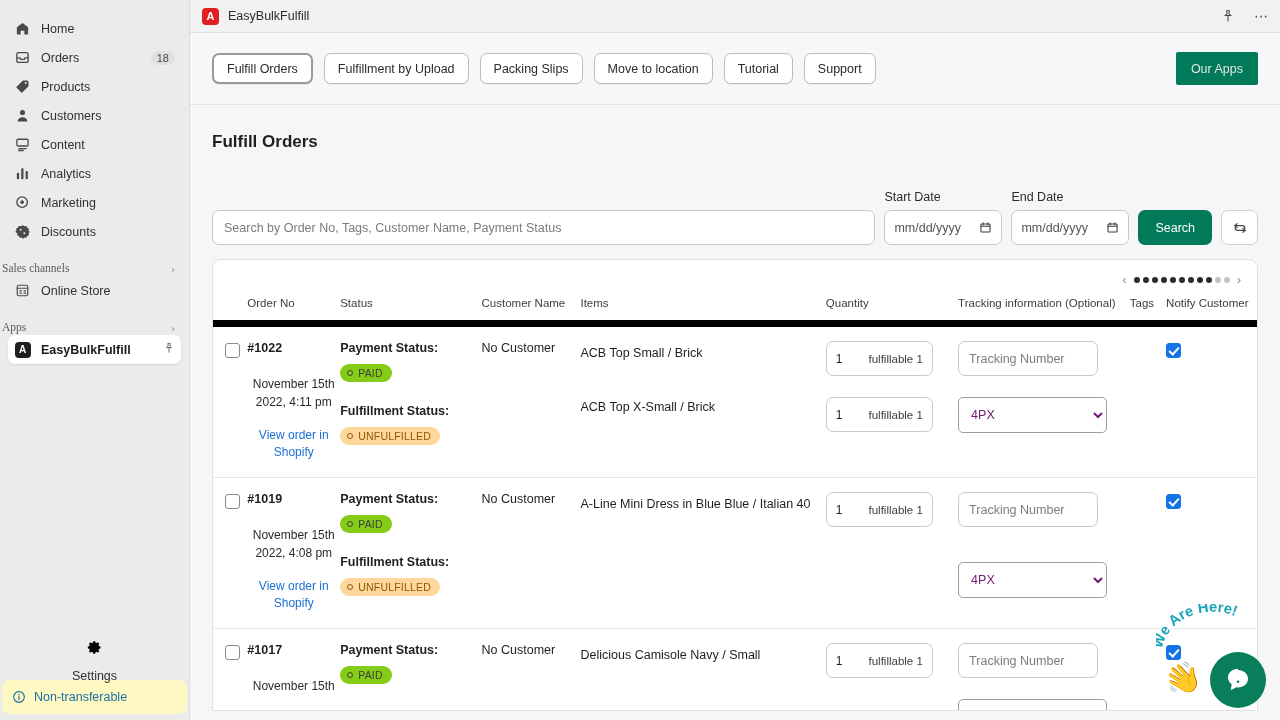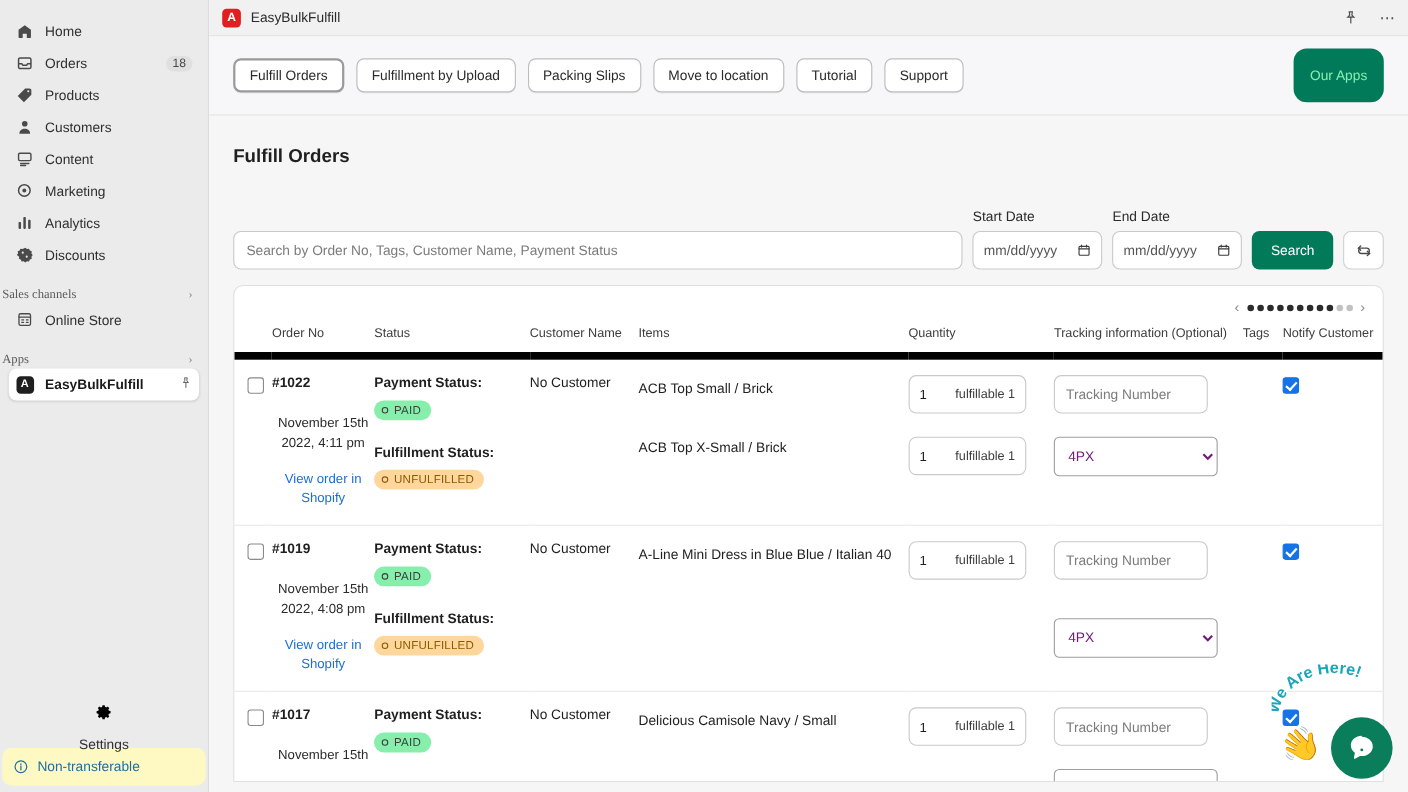--- a/index.html
+++ b/index.html
@@ -83,22 +83,22 @@
   .tbtn {
     height: 31px; padding: 0 13px; background:#fff;
     border: 1px solid #bdbdbd; border-radius: 7px;
     font-size: 12.5px; color:#2b2b2b; cursor:pointer;
     box-shadow: 0 1px 0 rgba(0,0,0,.06);
     display:flex; align-items:center; white-space:nowrap;
   }
   .tbtn.active { border: 2px solid #9a9a9a; font-weight: normal; }
   .appbar .spacer { flex: 1; }
   .green-btn {
-    height: 49px; padding: 0 15px; background:#017a5a; color:#86efac;
-    border:none; border-radius:12px; font-size:12.5px; cursor:pointer;
+    height: 33px; padding: 0 15px; background:#017a5a; color:#e5e5e5;
+    border:none; border-radius:2px; font-size:12.5px; cursor:pointer;
     display:flex; align-items:center;
   }
 
   .content { flex:1; overflow:hidden; padding: 0 22px; position:relative;}
   .page-title { font-size: 17px; color:#1f1f1f; margin: 27px 0 0 0; }
 
   .searchrow { display:flex; align-items:flex-end; gap: 9px; margin-top: 38px; }
   .search-input {
     flex: 1; height: 35px; border:1px solid #c9c9c9; border-radius:7px;
     background:#fff; font-size: 12.5px; color:#1f1f1f; padding: 0 11px;
@@ -166,21 +166,21 @@
   .ordno { font-size:12.5px; font-weight:bold; color:#1f1f1f; }
   .orddate { font-size:12px; color:#2b2b2b; text-align:center; margin-top: 20px; line-height: 18px; }
   .viewlink { font-size:12px; color:#1a6fd4; text-align:center; margin-top: 16px; line-height:17px; cursor:pointer;}
   .stlabel { font-size:12.5px; font-weight:bold; color:#1f1f1f; }
   .pill {
     display:inline-flex; align-items:center; gap:5px;
     border-radius: 11px; font-size: 10.5px; padding: 3px 9px 3px 7px;
     margin-top: 9px; letter-spacing: .2px;
   }
   .pill .pdot { width:6px; height:6px; border-radius:50%; border:1.5px solid currentColor; }
-  .pill.paid { background:#86efac; color:#3f3f3f; }
+  .pill.paid { background:#84cc16; color:#3f3f3f; }
   .pill.unf  { background:#ffd79d; color:#8a5a00; }
   .custname { font-size:12.5px; color:#1f1f1f; }
   .itemline { font-size:12.5px; color:#1f1f1f; line-height: 17px; }
   .itemline + .itemline { margin-top: 37px; }
 
   .qtybox {
     width: 107px; height: 35px; border:1px solid #c9c9c9; border-radius:7px;
     background:#fff; display:flex; align-items:center; padding: 0 9px;
     font-size:12px; color:#1f1f1f; gap: 12px; justify-content:space-between;
   }
@@ -262,37 +262,37 @@
           <svg width="15" height="15" viewBox="0 0 20 20" fill="none" stroke="currentColor" stroke-width="1.7">
               <rect x="2.5" y="3" width="15" height="9" rx="1.6"></rect>
               <path d="M5 15.5h10M5 18h6" stroke-linecap="round"></path>
             </svg>
         </span>
         <span class="nav-label">Content</span>
       </div>
 
       <div class="nav-item">
         <span class="ico">
-          <svg width="15" height="15" viewBox="0 0 20 20" fill="none" stroke="currentColor" stroke-width="1.8">
-              <circle cx="9.5" cy="9.5" r="7"></circle>
-              <circle cx="9.5" cy="9.5" r="2.4" fill="currentColor" stroke="none"></circle>
-            </svg>
-        </span>
-        <span class="nav-label">Marketing</span>
-      </div>
-
-      <div class="nav-item">
-        <span class="ico">
           <svg width="15" height="15" viewBox="0 0 20 20" fill="currentColor">
               <rect x="2.5" y="9" width="3" height="8.5" rx="1"></rect>
               <rect x="8.3" y="3" width="3" height="14.5" rx="1"></rect>
               <rect x="14.1" y="6.5" width="3" height="11" rx="1"></rect>
             </svg>
         </span>
         <span class="nav-label">Analytics</span>
+      </div>
+
+      <div class="nav-item">
+        <span class="ico">
+          <svg width="15" height="15" viewBox="0 0 20 20" fill="none" stroke="currentColor" stroke-width="1.8">
+              <circle cx="9.5" cy="9.5" r="7"></circle>
+              <circle cx="9.5" cy="9.5" r="2.4" fill="currentColor" stroke="none"></circle>
+            </svg>
+        </span>
+        <span class="nav-label">Marketing</span>
       </div>
 
       <div class="nav-item">
         <span class="ico">
           <svg width="15" height="15" viewBox="0 0 20 20" fill="currentColor">
               <path d="M10 1.5l2 1.6 2.5-.4 1 2.3 2.3 1-.4 2.5 1.6 2-1.6 2 .4 2.5-2.3 1-1 2.3-2.5-.4-2 1.6-2-1.6-2.5.4-1-2.3-2.3-1 .4-2.5L-.4 10.5 1.2 8.5l-.4-2.5 2.3-1 1-2.3 2.5.4z" transform="translate(0.7)"></path>
               <circle cx="7.6" cy="7.6" r="1.3" fill="#ebebeb"></circle>
               <circle cx="12.4" cy="12.4" r="1.3" fill="#ebebeb"></circle>
             </svg>
         </span>

